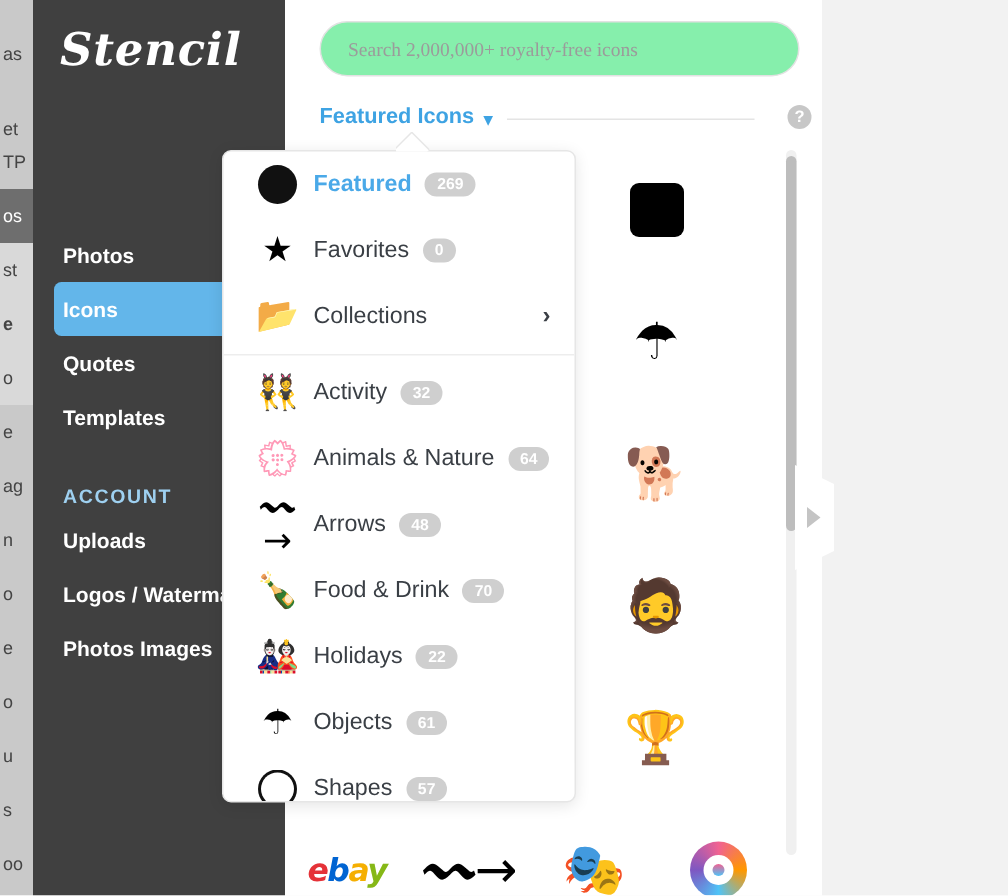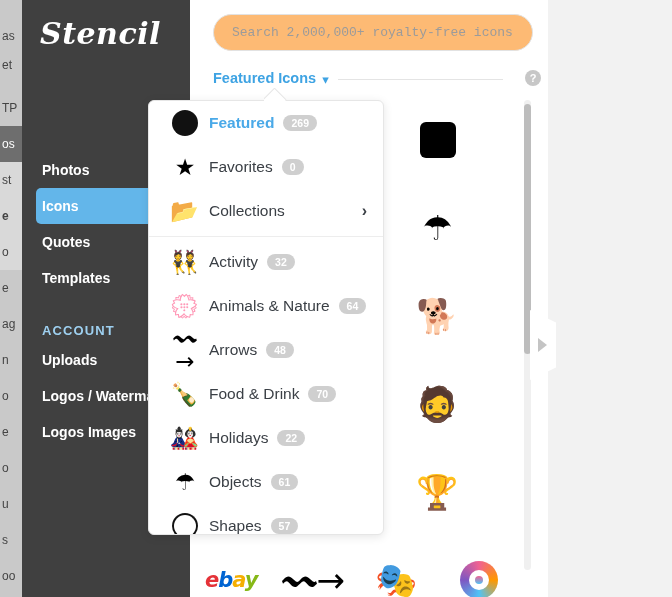--- a/index.html
+++ b/index.html
@@ -57,22 +57,22 @@
 
   
   .main {
     position: absolute; left: 190px; top: 0; width: 358px; height: 597px;
     background: #ffffff; overflow: hidden;
   }
   .search-wrap { position: absolute; left: 23px; top: 14px; }
   .search-input {
     width: 320px; height: 37px; border: 1px solid #e2e2e2;
     border-radius: 19px; padding: 0 18px;
-    font-family: Liberation Mono, monospace; font-size: 13px;
-    color: #555; background: #fdba74; outline: none;
+    font-family: Liberation Serif, serif; font-size: 13px;
+    color: #555; background: #86efac; outline: none;
   }
   .search-input::placeholder { color: #9b9b9b; }
 
   .cat-bar { position: absolute; left: 23px; top: 68px; width: 320px; height: 24px; }
   .cat-label {
     float: left; color: #3ea3e3; font-size: 14.5px; font-weight: bold;
     cursor: pointer; line-height: 20px;
   }
   .cat-caret {
     float: left; margin-left: 6px; margin-top: 2px;
@@ -208,21 +208,21 @@
   }
   .dd-divider { height: 1px; background: #ededed; margin: 3px 0; }
 </style>
 </head>
 <body>
 
 <div id="app">
 
   <div class="bg-panel" id="bgPanel">
       <div class="bg-row " style="top: 18px;">as</div>
-      <div class="bg-row " style="top: 47px;">et</div>
+      <div class="bg-row " style="top: 68px;">et</div>
       <div class="bg-row " style="top: 90px;">TP</div>
       <div class="bg-row sel" style="top: 126px;">os</div>
       <div class="bg-row lite" style="top: 162px;">st</div>
       <div class="bg-row lite bold" style="top: 198px;">e</div>
       <div class="bg-row lite" style="top: 234px;">o</div>
       <div class="bg-row " style="top: 270px;">e</div>
       <div class="bg-row " style="top: 306px;">ag</div>
       <div class="bg-row " style="top: 342px;">n</div>
       <div class="bg-row " style="top: 378px;">o</div>
       <div class="bg-row " style="top: 414px;">e</div>
@@ -236,21 +236,21 @@
     <div class="logo">Stencil</div>
     <div class="nav">
       <div class="nav-item">Photos</div>
       <div class="nav-item active">Icons</div>
       <div class="nav-item">Quotes</div>
       <div class="nav-item">Templates</div>
       <div class="nav-spacer"></div>
       <div class="nav-section">ACCOUNT</div>
       <div class="nav-item">Uploads</div>
       <div class="nav-item">Logos / Watermarks</div>
-      <div class="nav-item">Logos Images</div>
+      <div class="nav-item">Photos Images</div>
     </div>
   </div>
 
   <div class="main">
 
     <div class="search-wrap">
       <input class="search-input" type="text" placeholder="Search 2,000,000+ royalty-free icons" style="">
     </div>
 
     <div class="cat-bar">

